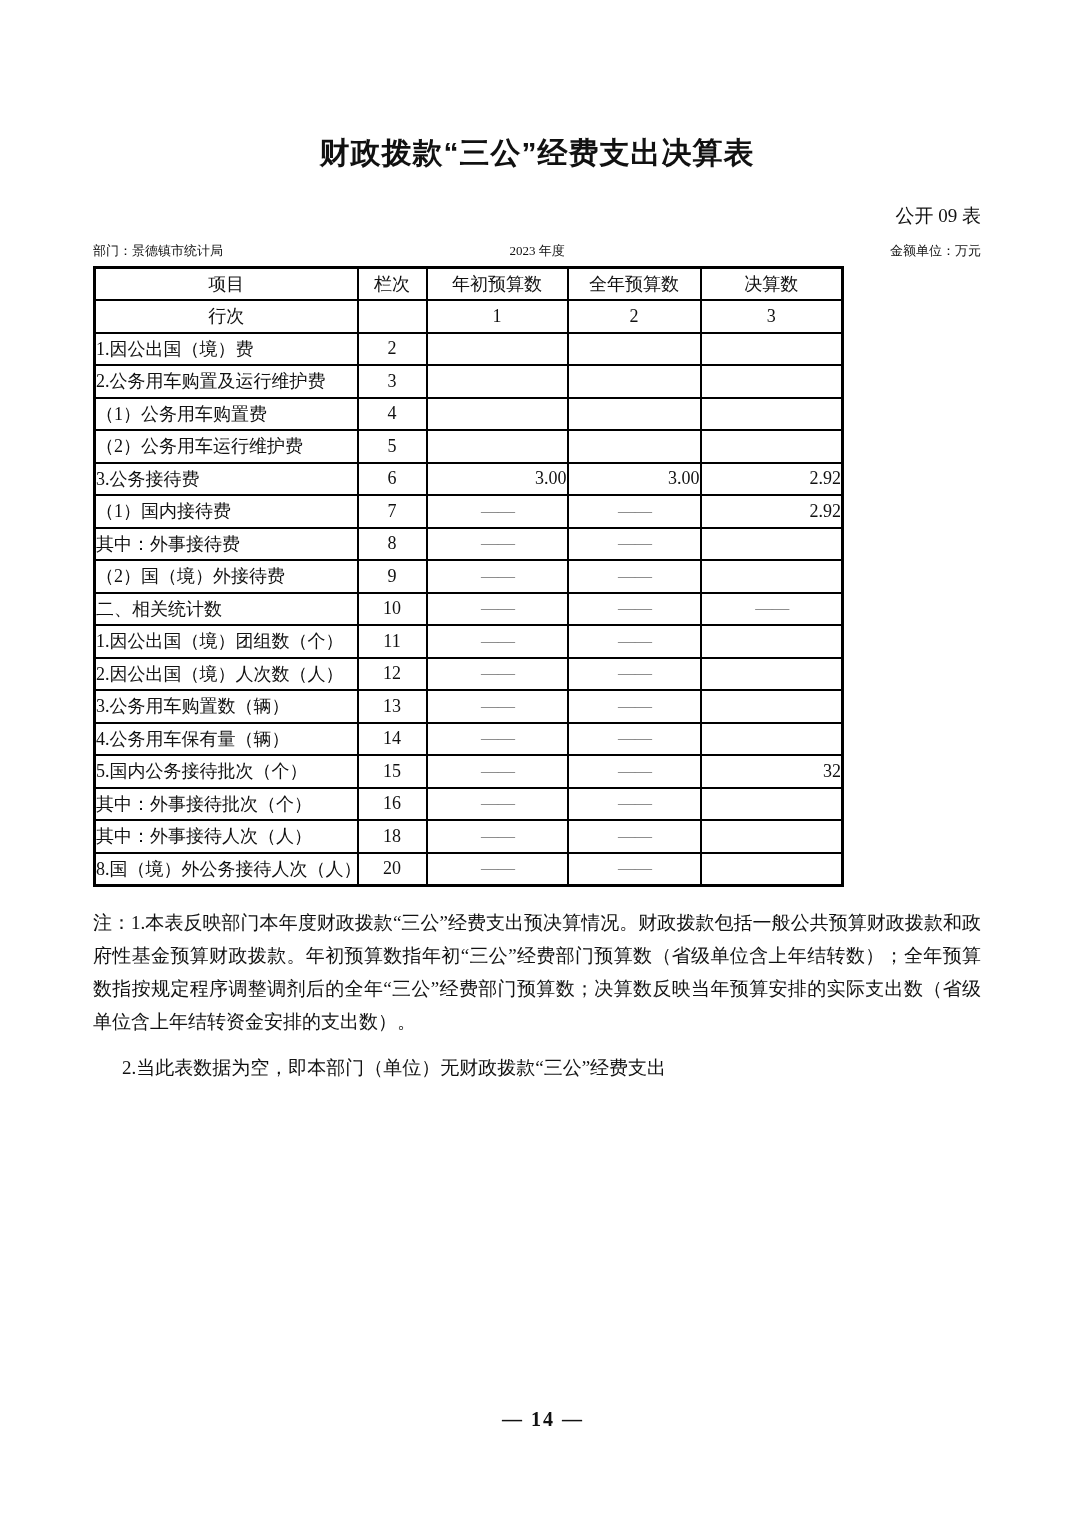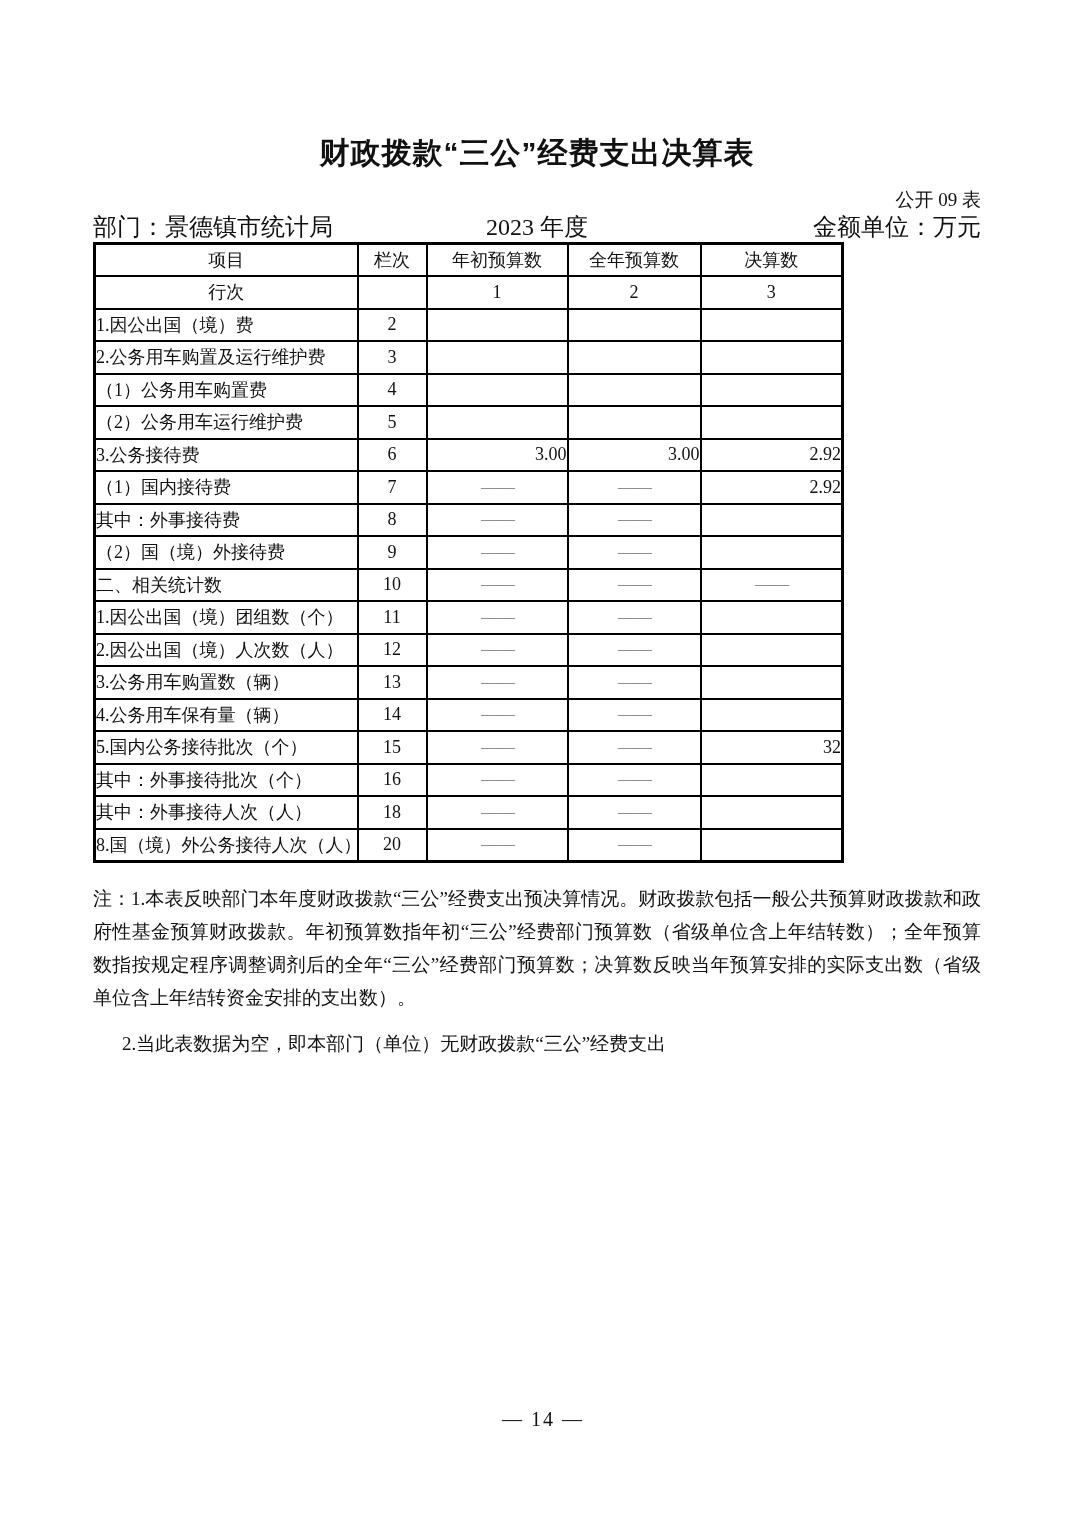--- a/index.html
+++ b/index.html
@@ -26,31 +26,31 @@
   .doc-title{
     margin-top:134px;
     text-align:center;
     font-family:"Liberation Sans","DejaVu Sans",sans-serif;
     font-weight:bold;
     font-size:30px;
     letter-spacing:1px;
     line-height:38px;
   }
   .form-code{
-    margin-top:17px;
+    margin-top:33px;
     text-align:right;
     font-size:19px;
     line-height:22px;
   }
   .meta-row{
-    margin-top:4px;
+    margin-top:12px;
     display:grid;
     grid-template-columns:1fr auto 1fr;
     align-items:baseline;
-    font-size:24px;
+    font-size:13px;
     line-height:24px;
     gap:16px;
   }
   .meta-left{text-align:left;}
   .meta-center{text-align:center;}
   .meta-right{text-align:right;}
   table.fin{
     margin-top:3px;
     border-collapse:collapse;
     table-layout:fixed;
@@ -91,20 +91,21 @@
     padding-left:29px;
     text-align:left;
   }
   .page-number{
     position:absolute;
     left:12px;right:0;
     top:1408px;
     text-align:center;
     font-size:20px;
     letter-spacing:2px;
+    font-weight:bold;
   }
 </style>
 </head>
 <body>
 
 <div class="page">
   <div class="content">
 
     <div class="doc-title">财政拨款“三公”经费支出决算表</div>
 

